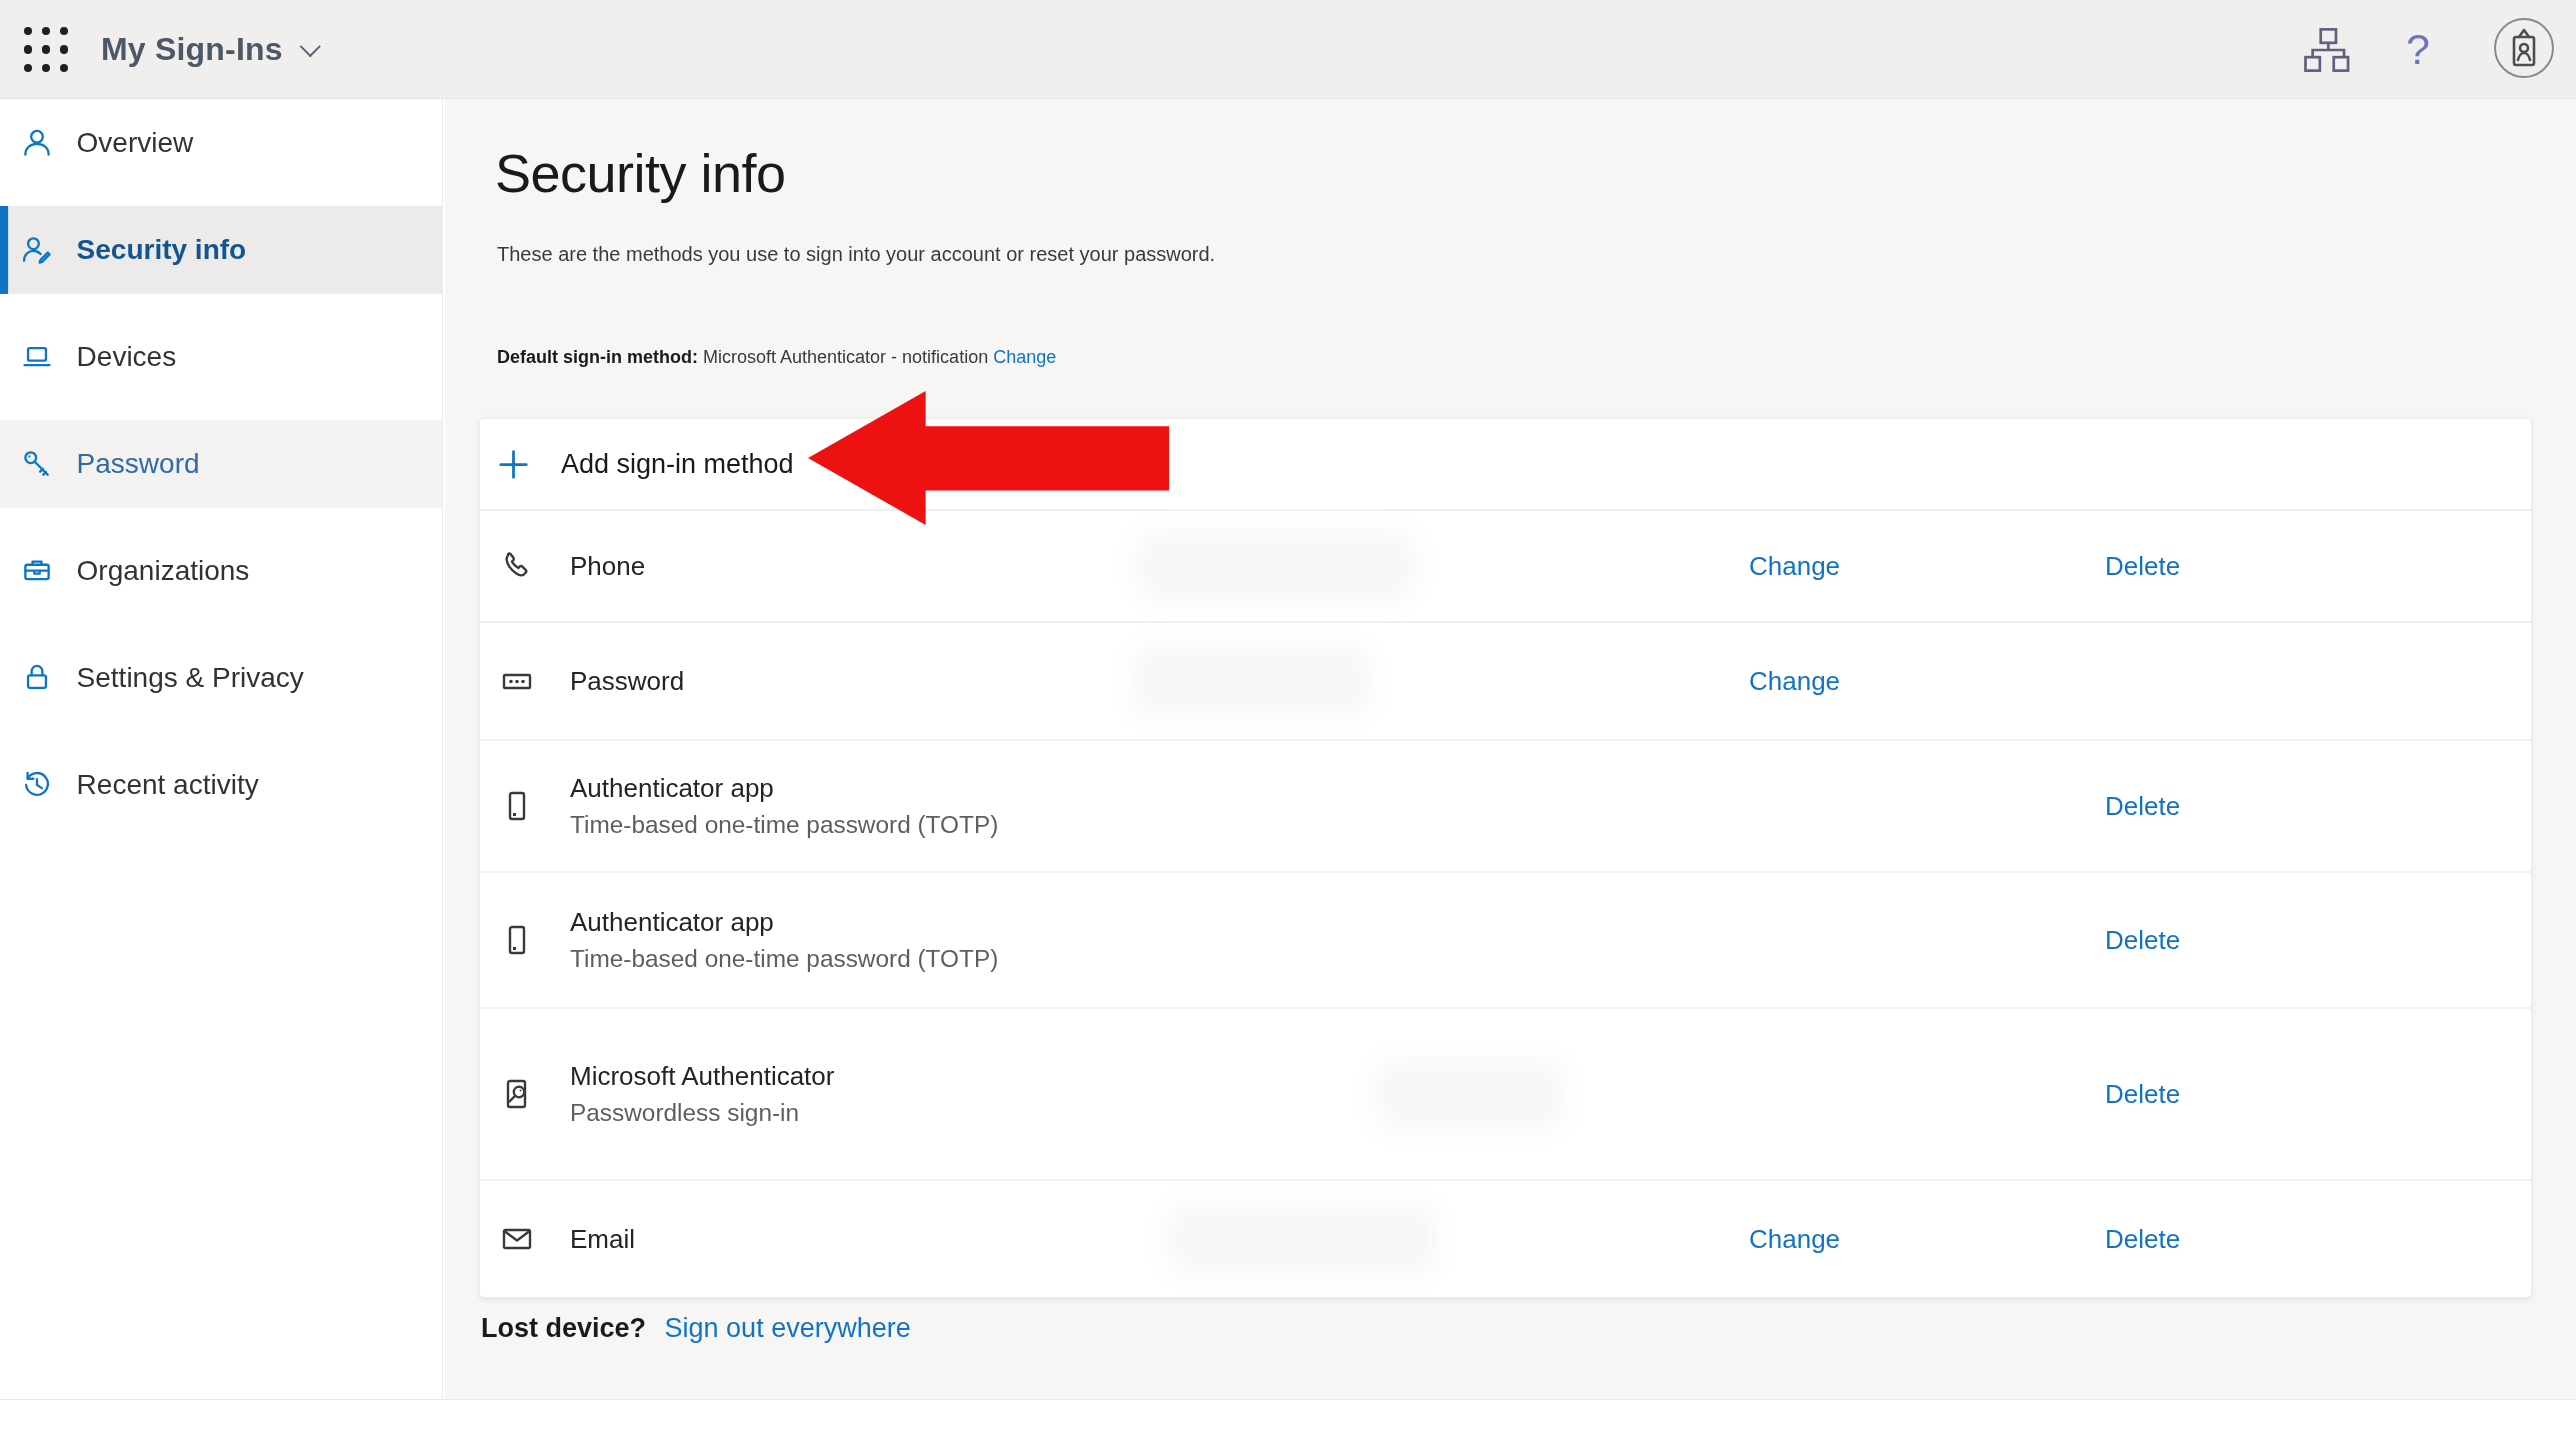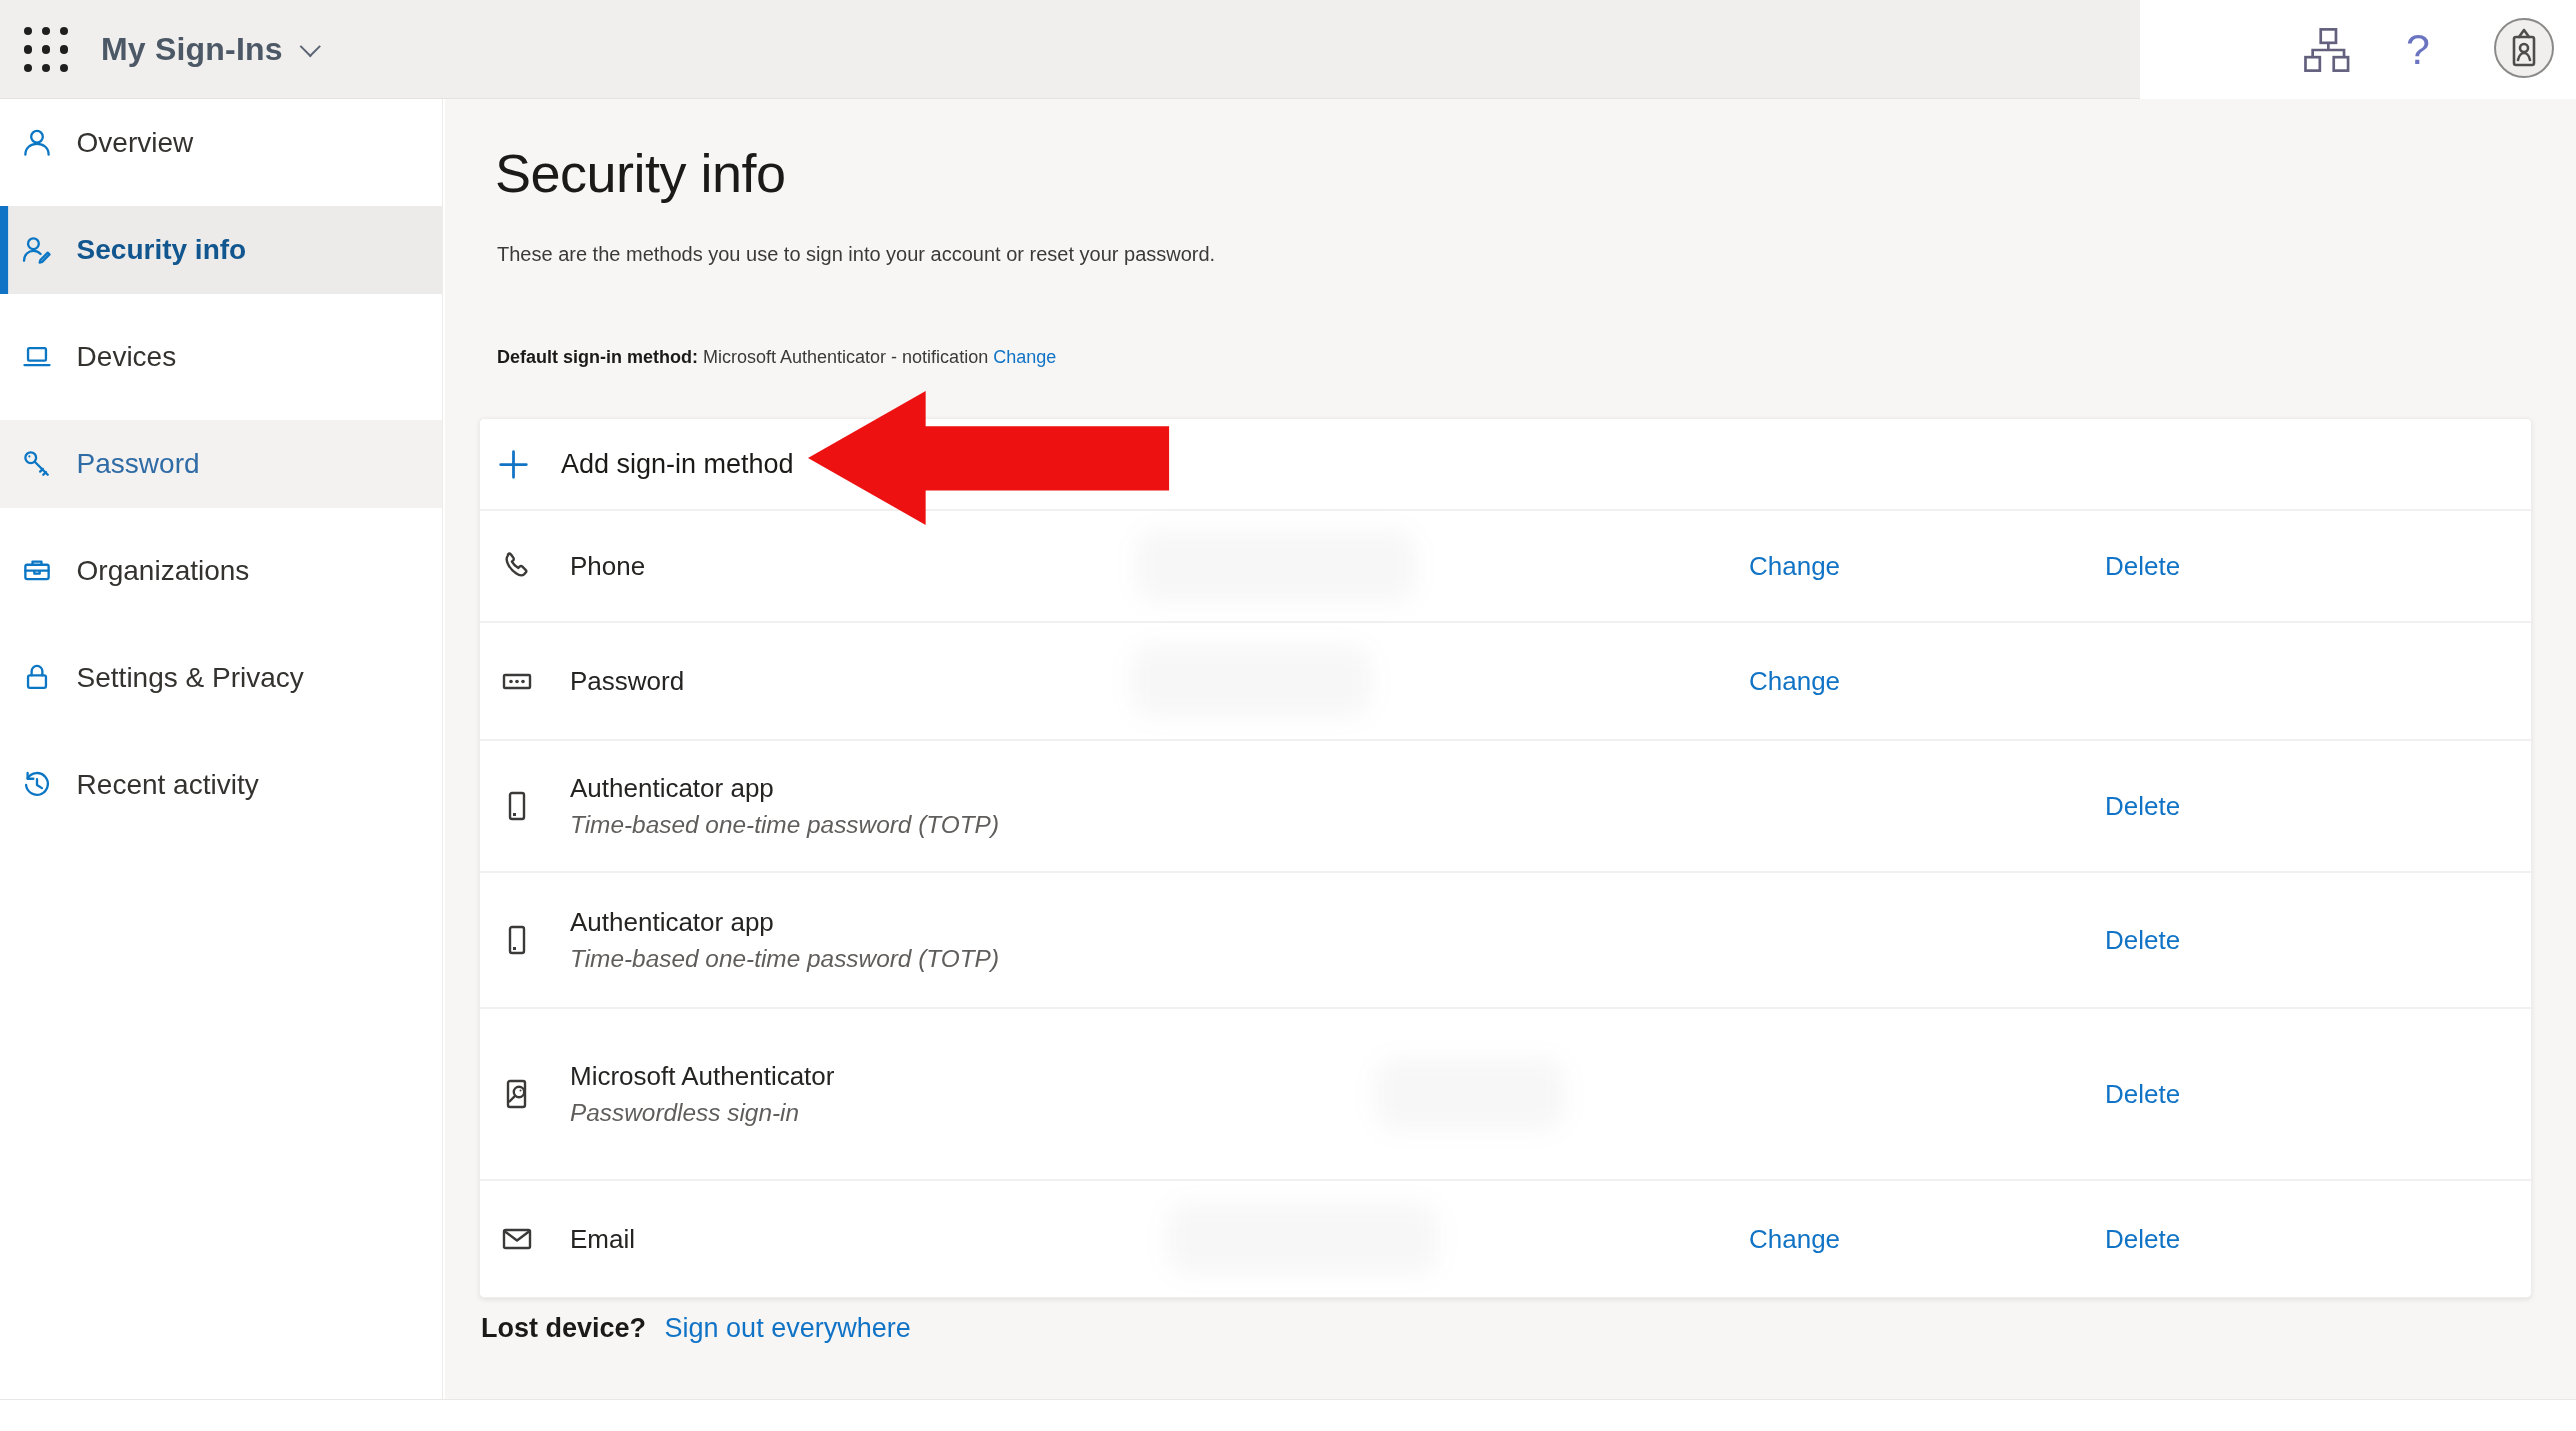--- a/index.html
+++ b/index.html
@@ -3,21 +3,21 @@
 <meta charset="utf-8">
 <style>
   * { margin:0; padding:0; box-sizing:border-box; }
   html,body { background:#ffffff; }
   .screen {
     position:relative; width:2576px; height:1432px; overflow:hidden;
     font-family:"Liberation Sans", sans-serif; background:#ffffff; color:#201f1e;
   }
   
   .topbar {
-    position:absolute; left:0; top:0; width:2140px; height:99px;
+    position:absolute; left:0; top:0; width:2576px; height:99px;
     background:#f0efee; border-bottom:0.9px solid #e4e2e0;
   }
   .waffle {
     position:absolute; left:20px; top:23.5px; width:52px; height:52px;
     display:grid; grid-template-columns:repeat(3,8.1px); grid-template-rows:repeat(3,8.1px);
     gap:10px; place-content:center; cursor:pointer;
   }
   .waffle i { width:8.1px; height:8.1px; border-radius:50%; background:#1f1f1f; }
   .app-title {
     position:absolute; left:101px; top:0; height:99px; display:flex; align-items:center;
@@ -63,21 +63,21 @@
   }
   .row { position:relative; display:flex; align-items:center; padding-left:17px; background:#fff; }
   .row + .row { border-top:2.7px solid #f1f0ee;align-items:center; }
   .add-row { cursor:pointer; }
   .add-row .plus { width:33px; height:33px; margin-right:31px; }
   .add-row .plus svg { width:33px; height:33px; stroke:#1173c5; stroke-width:3; fill:none; stroke-linecap:round; }
   .add-label { font-size:27px; color:#1b1a19; }
   .micon { width:40px; height:40px; flex:0 0 40px; margin-right:33px; display:flex; align-items:center; justify-content:center; }
   .micon svg { width:36px; height:36px; stroke:#3b3a39; stroke-width:2.4; fill:none; stroke-linecap:round; stroke-linejoin:round; }
   .mtitle { font-size:26px; color:#252423; }
-  .msub { font-size:24.4px; color:#605e5c; margin-top:7.2px;font-style:italic; }
+  .msub { font-size:24.4px; color:#605e5c; margin-top:7.2px; }
   .act { position:absolute; top:50%; transform:translateY(-50%); font-size:26px; color:#1173c5; text-decoration:none; cursor:pointer; }
   .act.change { left:1269px; }
   .act.delete { left:1625px; }
   .blurred {
     position:absolute; top:50%; transform:translateY(-50%); height:72px; border-radius:22px;
     background:rgba(90,90,90,0.05); filter:blur(11px);
   }
   .lost-line { position:absolute; left:36px; top:1214px; font-size:27px; color:#1b1a19; }
   .lost-line b { font-weight:700; }
   .lost-line a { margin-left:11px; }

